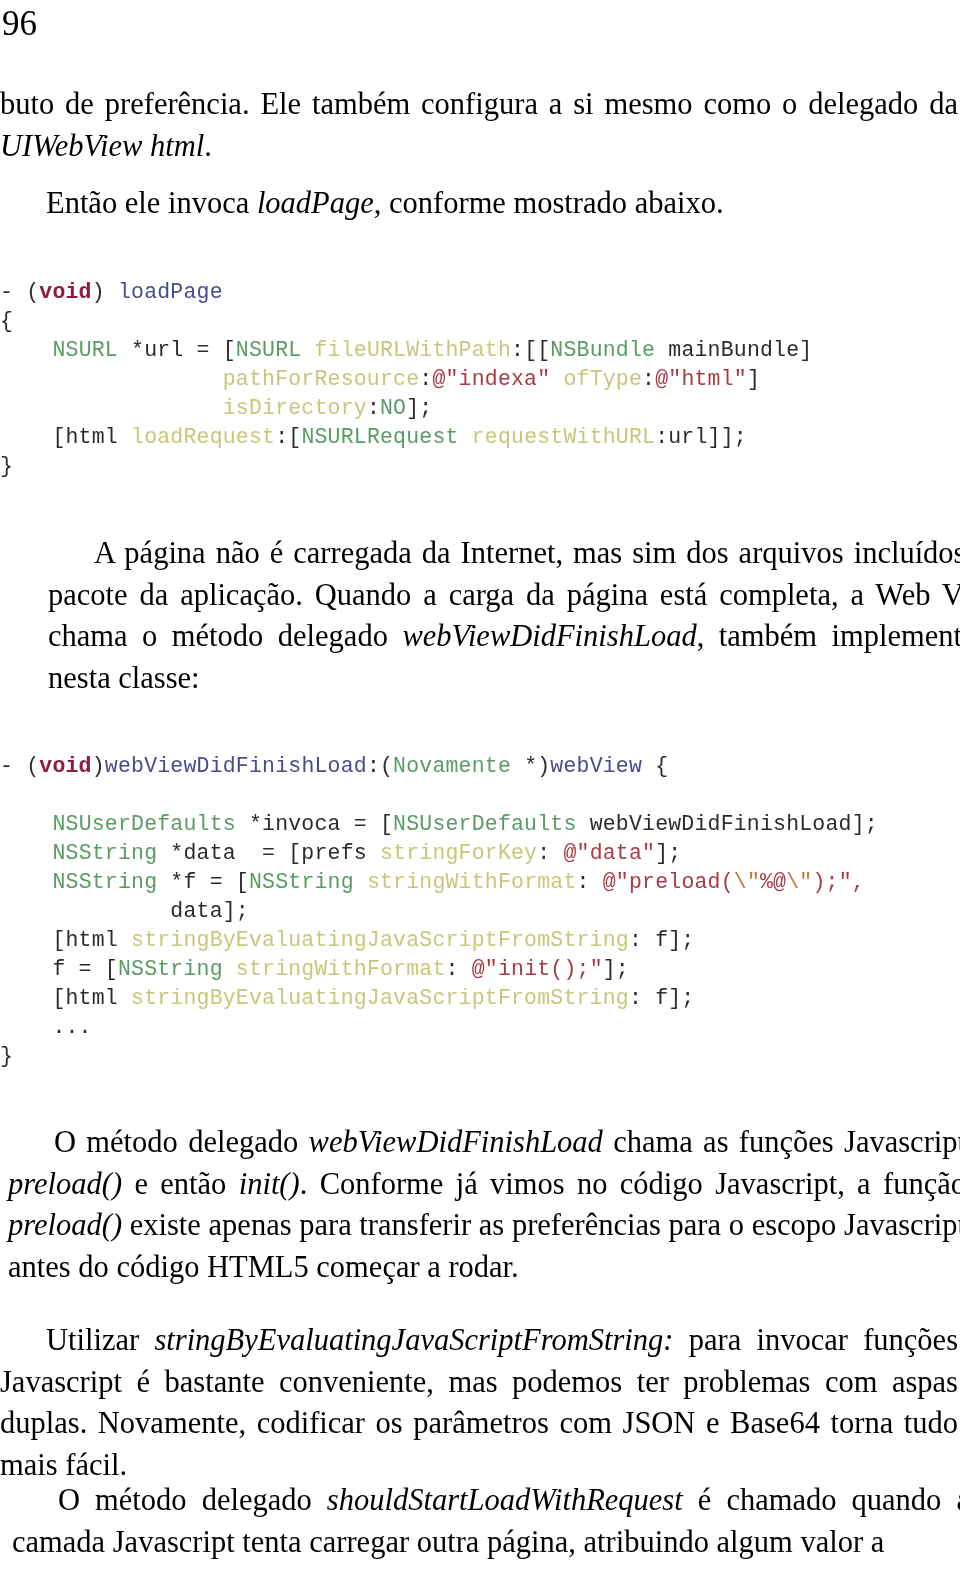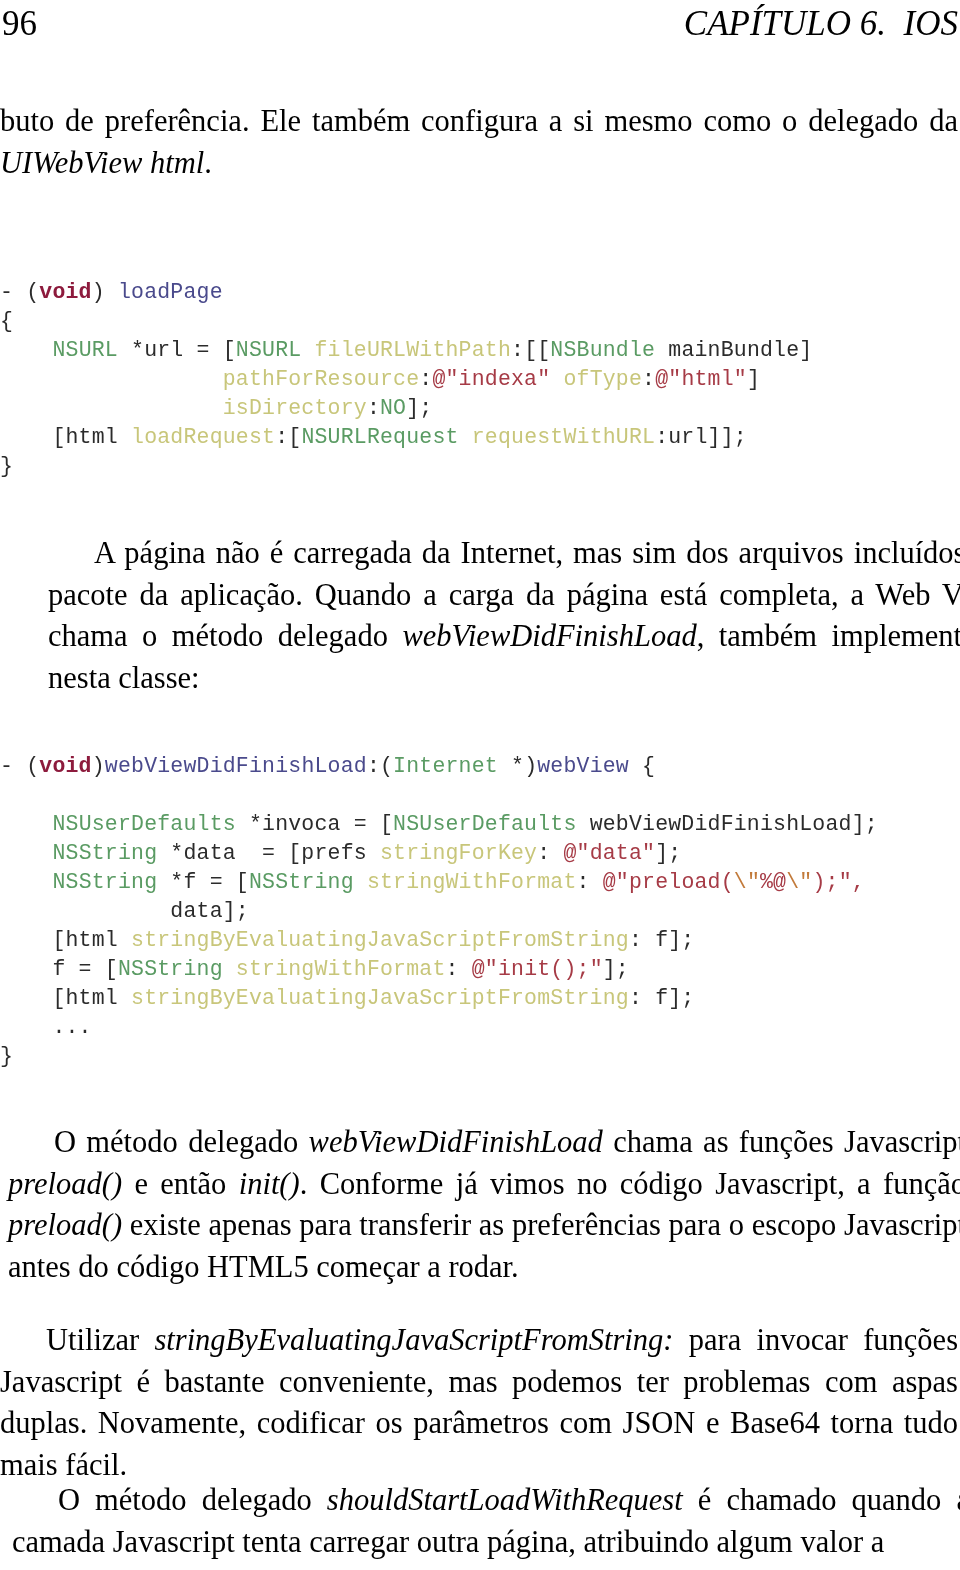--- a/index.html
+++ b/index.html
@@ -74,60 +74,62 @@
   }
   .k-type   { color: #8d1b3d; font-weight: bold; }  
   .k-fn     { color: #4a4a8c; }                      
   .k-class  { color: #5a9b63; }                      
   .k-sel    { color: #c8c67a; }                      
   .k-str    { color: #a63b46; }                      
   .k-esc    { color: #c27a3a; }                      
   .k-plain  { color: #2b2b2b; }
 
   
-  #block-para-1   { position:absolute; left:0;  top:101px;   width:958px; }
+  #block-para-1   { position:absolute; left:0;  top:84px;   width:958px; }
   #block-para-2   { position:absolute; left:0;  top:183px;  width:958px; }
   #block-code-1   { position:absolute; left:0;  top:278px;  width:958px; }
   #block-para-3   { position:absolute; left:0;  top:533px;  width:958px;margin-left:48px; }
   #block-code-2   { position:absolute; left:0;  top:752px;  width:958px; }
   #block-para-4   { position:absolute; left:8px;  top:1122px; width:958px; }
   #block-para-5   { position:absolute; left:0;  top:1320px; width:958px; }
   #block-para-6   { position:absolute; left:0;  top:1480px; width:958px;padding-left:12px; }
 </style>
 </head>
 <body>
 
 <div class="page">
 
   <div class="running-head">
     <span class="folio">96</span>
-    <span class="chapter-head">CAPÍTULO 6.  IOS</span>
   </div>
 
   <div id="block-para-1">
     <p class="para"><span>buto de preferência. Ele também configura a si mesmo como o delegado da </span><span class="it">UIWebView html</span><span>.</span></p>
   </div>
 
+  <div id="block-para-2">
+    <p class="para indent"><span>Então ele invoca </span><span class="it">loadPage</span><span>, conforme mostrado abaixo.</span></p>
+  </div>
 
   <div id="block-code-1">
     <pre class="code"><span class="k-plain">- (</span><span class="k-type">void</span><span class="k-plain">) </span><span class="k-fn">loadPage</span>
 <span class="k-plain">{</span>
 <span class="k-plain">    </span><span class="k-class">NSURL</span><span class="k-plain"> *url = [</span><span class="k-class">NSURL</span><span class="k-plain"> </span><span class="k-sel">fileURLWithPath</span><span class="k-plain">:[[</span><span class="k-class">NSBundle</span><span class="k-plain"> mainBundle]</span>
 <span class="k-plain">                 </span><span class="k-sel">pathForResource</span><span class="k-plain">:</span><span class="k-str">@"indexa"</span><span class="k-plain"> </span><span class="k-sel">ofType</span><span class="k-plain">:</span><span class="k-str">@"html"</span><span class="k-plain">]</span>
 <span class="k-plain">                 </span><span class="k-sel">isDirectory</span><span class="k-plain">:</span><span class="k-class">NO</span><span class="k-plain">];</span>
 <span class="k-plain">    [html </span><span class="k-sel">loadRequest</span><span class="k-plain">:[</span><span class="k-class">NSURLRequest</span><span class="k-plain"> </span><span class="k-sel">requestWithURL</span><span class="k-plain">:url]];</span>
 <span class="k-plain">}</span></pre>
   </div>
 
   <div id="block-para-3">
     <p class="para indent"><span>A página não é carregada da Internet, mas sim dos arquivos incluídos no pacote da aplicação. Quando a carga da página está completa, a Web View chama o método delegado </span><span class="it">webViewDidFinishLoad</span><span>, também implementado nesta classe:</span></p>
   </div>
 
   <div id="block-code-2">
-    <pre class="code"><span class="k-plain">- (</span><span class="k-type">void</span><span class="k-plain">)</span><span class="k-fn">webViewDidFinishLoad</span><span class="k-plain">:(</span><span class="k-class">Internet</span><span class="k-plain"> *)</span><span class="k-fn">webView</span><span class="k-plain"> {</span>
+    <pre class="code"><span class="k-plain">- (</span><span class="k-type">void</span><span class="k-plain">)</span><span class="k-fn">webViewDidFinishLoad</span><span class="k-plain">:(</span><span class="k-class">Novamente</span><span class="k-plain"> *)</span><span class="k-fn">webView</span><span class="k-plain"> {</span>
 <span class="k-plain"></span>
 <span class="k-plain">    </span><span class="k-class">NSUserDefaults</span><span class="k-plain"> *invoca = [</span><span class="k-class">NSUserDefaults</span><span class="k-plain"> webViewDidFinishLoad];</span>
 <span class="k-plain">    </span><span class="k-class">NSString</span><span class="k-plain"> *data  = [prefs </span><span class="k-sel">stringForKey</span><span class="k-plain">: </span><span class="k-str">@"data"</span><span class="k-plain">];</span>
 <span class="k-plain">    </span><span class="k-class">NSString</span><span class="k-plain"> *f = [</span><span class="k-class">NSString</span><span class="k-plain"> </span><span class="k-sel">stringWithFormat</span><span class="k-plain">: </span><span class="k-str">@"preload(</span><span class="k-esc">\"</span><span class="k-str">%@</span><span class="k-esc">\"</span><span class="k-str">);",</span>
 <span class="k-plain">             data];</span>
 <span class="k-plain">    [html </span><span class="k-sel">stringByEvaluatingJavaScriptFromString</span><span class="k-plain">: f];</span>
 <span class="k-plain">    f = [</span><span class="k-class">NSString</span><span class="k-plain"> </span><span class="k-sel">stringWithFormat</span><span class="k-plain">: </span><span class="k-str">@"init();"</span><span class="k-plain">];</span>
 <span class="k-plain">    [html </span><span class="k-sel">stringByEvaluatingJavaScriptFromString</span><span class="k-plain">: f];</span>
 <span class="k-plain">    ...</span>
 <span class="k-plain">}</span></pre>

